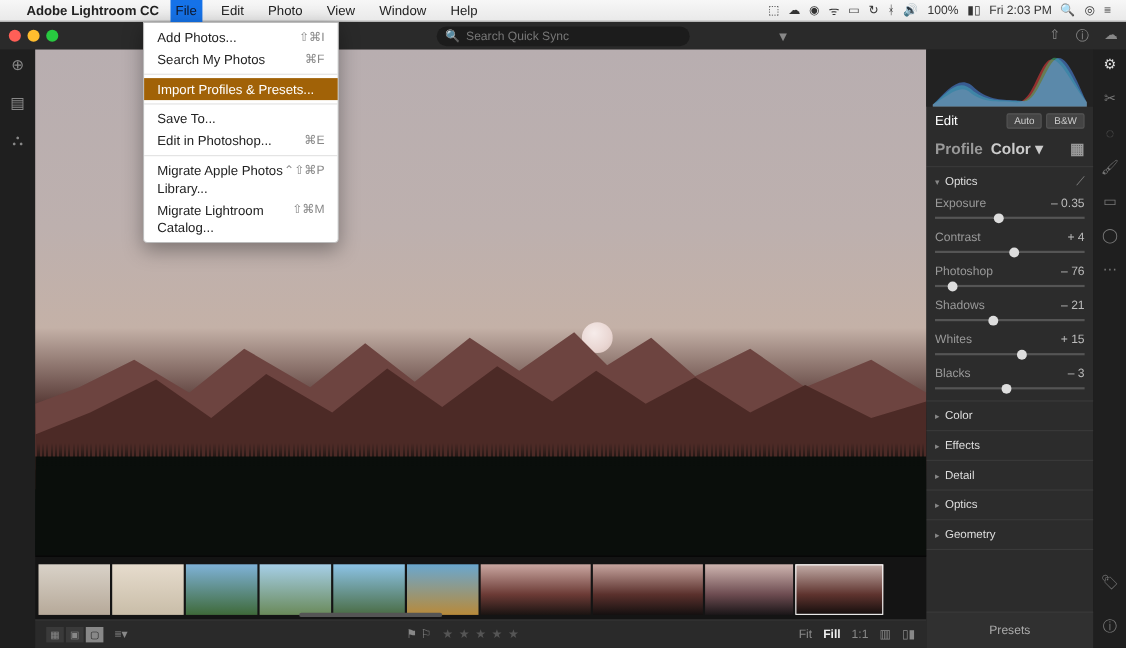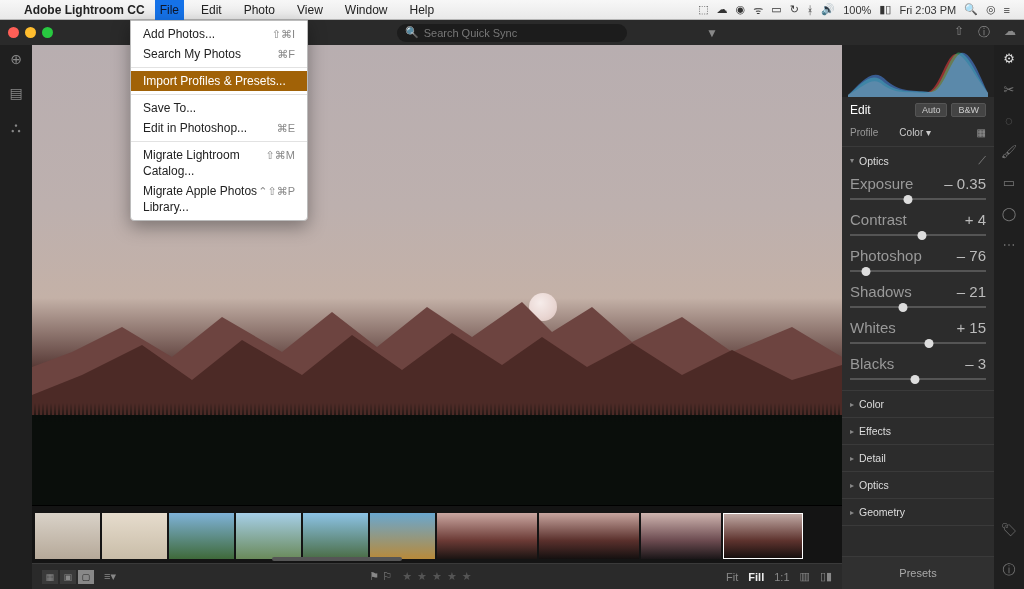--- a/index.html
+++ b/index.html
@@ -52,29 +52,29 @@
 .bottombar .seg .b { width:16px; height:14px; background:#3a3a3a; display:flex; align-items:center; justify-content:center; font-size:9px; }
 .bottombar .seg .b.active { background:#888; color:#222; }
 .bottombar .stars { letter-spacing:1px; color:#555; }
 .bottombar .spacer { flex:1; }
 
 
 .histo { height:52px; background:#222; position:relative; margin:0; }
 .edit-head { display:flex; align-items:center; padding:6px 8px; gap:4px; }
 .edit-head .title { flex:1; font-size:12px; color:#fff; }
 .edit-head button { background:#444; border:1px solid #555; color:#ccc; font-size:9px; padding:1px 6px; border-radius:2px; }
-.profile-row { display:flex; align-items:center; padding:4px 8px 8px 8px; color:#999; gap:21px; border-bottom:1px solid #3a3a3a; font-size:10px;}
+.profile-row { display:flex; align-items:center; padding:4px 8px 8px 8px; color:#999; gap:7px; border-bottom:1px solid #3a3a3a; font-size:14px;font-weight:bold;}
 .profile-row .drop { color:#ccc; }
 .section { border-bottom:1px solid #3a3a3a; }
 .section-hd { display:flex; align-items:center; padding:7px 8px; font-size:10.5px; color:#ddd; gap:5px; }
 .section-hd .chev { font-size:8px; color:#888; }
 .section-hd .sp { flex:1; }
 .section-hd .tool { color:#888; font-size:11px; }
 .slider-row { padding: 1px 8px 6px 8px; }
-.slider-row .lr { display:flex; font-size:15px; color:#999; }
+.slider-row .lr { display:flex; font-size:11px; color:#999; }
 .slider-row .lr .v { margin-left:auto; color:#bbb; }
 .track { position:relative; height:10px; margin-top:2px; }
 .track .line { position:absolute; top:4px; left:0; right:0; height:1.5px; background:#555; }
 .track .knob { position:absolute; top:1px; width:9px; height:9px; border-radius:50%; background:#ddd; transform:translateX(-50%); }
 .presets { margin-top:auto; text-align:center; padding:10px 0; font-size:11px; color:#aaa; border-top:1px solid #3a3a3a; background:#303030;}
 
 
 .file-menu { position:absolute; left:130px; top:20px; width:178px; background:#fff; border:1px solid #bcbcbc; border-radius:0 0 4px 4px; box-shadow:0 6px 18px rgba(0,0,0,.35); font-size:12px; color:#222; z-index:100; padding:3px 0; }
 .file-menu .item { display:flex; padding:2px 12px; line-height:16px; }
 .file-menu .item .sc { margin-left:auto; color:#888; font-size:11px; }
@@ -130,26 +130,26 @@
     <div class="item">
       <span>Save To...</span>
       <span class="sc"></span>
     </div>
     <div class="item">
       <span>Edit in Photoshop...</span>
       <span class="sc">⌘E</span>
     </div>
     <hr>
     <div class="item">
+      <span>Migrate Apple Photos Library...</span>
+      <span class="sc">⌃⇧⌘P</span>
+    </div>
+    <div class="item">
       <span>Migrate Lightroom Catalog...</span>
       <span class="sc">⇧⌘M</span>
-    </div>
-    <div class="item">
-      <span>Migrate Apple Photos Library...</span>
-      <span class="sc">⌃⇧⌘P</span>
     </div>
   </div>
 
 <div class="app-titlebar">
   <span class="traffic tclose"></span>
   <span class="traffic tmin"></span>
   <span class="traffic tmax"></span>
   <div class="search-bar">
     <span>🔍</span>
     <span>Search Quick Sync</span>

